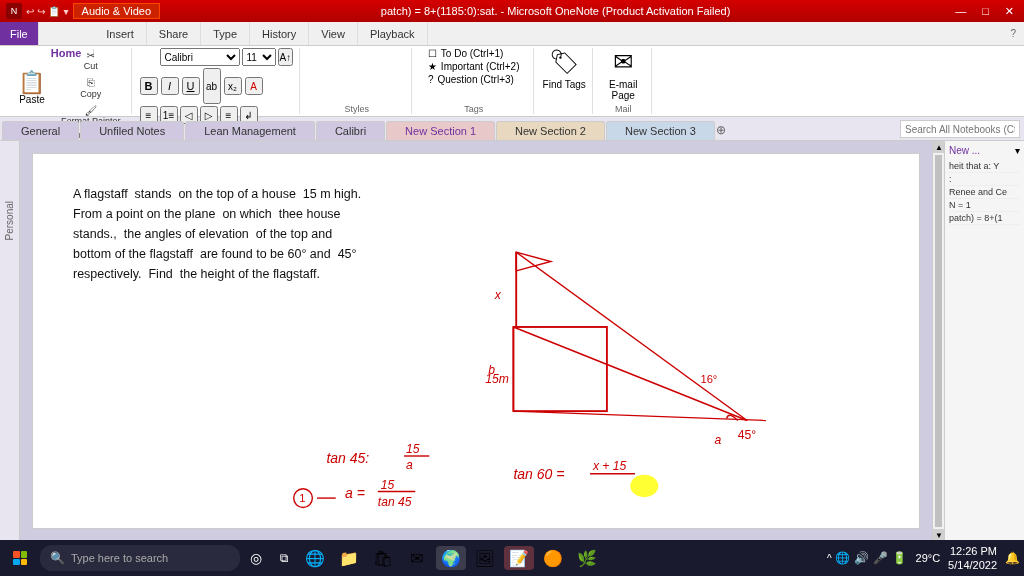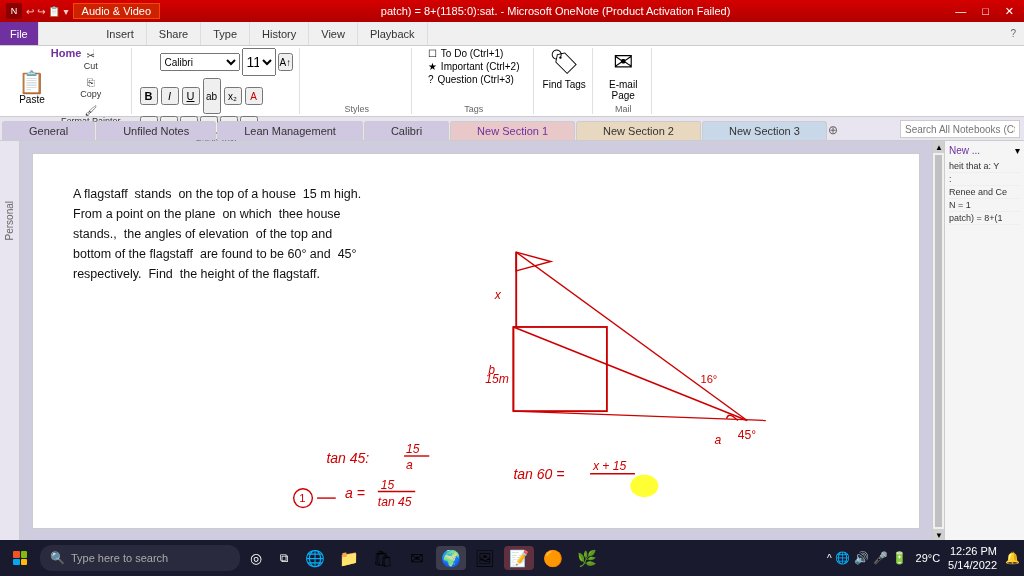--- a/index.html
+++ b/index.html
@@ -116,21 +116,21 @@
     #notebook-tabs {
       display: flex;
       height: 24px;
       background: #e8e4f0;
       border-bottom: 1px solid #ccc;
       align-items: flex-end;
       padding-left: 2px;
       gap: 1px;
     }
     .notebook-tab {
-      padding: 3px 26px;
+      padding: 3px 18px;
       font-size: 11px;
       cursor: pointer;
       background: #d0c8e0;
       border: 1px solid #ccc;
       border-bottom: none;
       border-radius: 3px 3px 0 0;
       color: #333;
     }
     .notebook-tab.active {
       background: white;
@@ -380,21 +380,21 @@
           </div>
         </div>
       </div>
       <div class="ribbon-group-label">Clipboard</div>
     </div>
 
     <div class="ribbon-group">
       <div class="ribbon-group-content" style="flex-direction:column;align-items:flex-start;gap:2px;">
         <div style="display:flex;align-items:center;gap:2px;margin-left:20px;">
           <select style="font-size:10px;width:80px;height:18px;"><option>Calibri</option></select>
-          <select style="font-size:14px;width:34px;height:28px;"><option>11</option></select>
+          <select style="font-size:10px;width:34px;height:18px;"><option>11</option></select>
           <button style="font-size:10px;height:18px;">A↑</button>
         </div>
         <div style="display:flex;align-items:center;gap:3px;">
           <button style="font-weight:bold;width:18px;height:18px;font-size:11px;">B</button>
           <button style="font-style:italic;width:18px;height:18px;font-size:11px;">I</button>
           <button style="text-decoration:underline;width:18px;height:18px;font-size:11px;">U</button>
           <button style="width:18px;height:36px;font-size:10px;">ab</button>
           <button style="width:18px;height:18px;font-size:10px;">x₂</button>
           <button style="width:18px;height:18px;font-size:10px;color:#c00;">A</button>
         </div>

